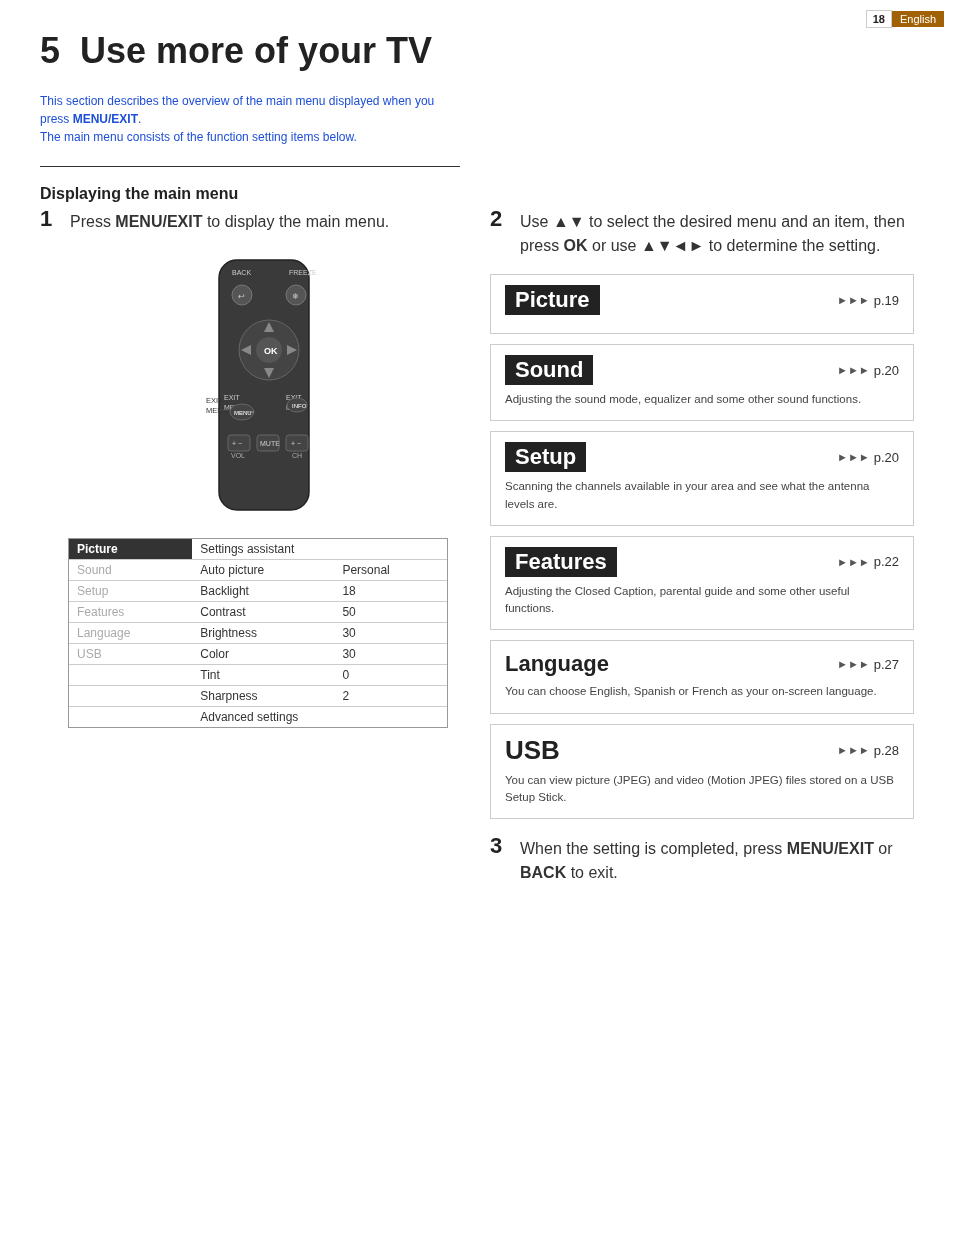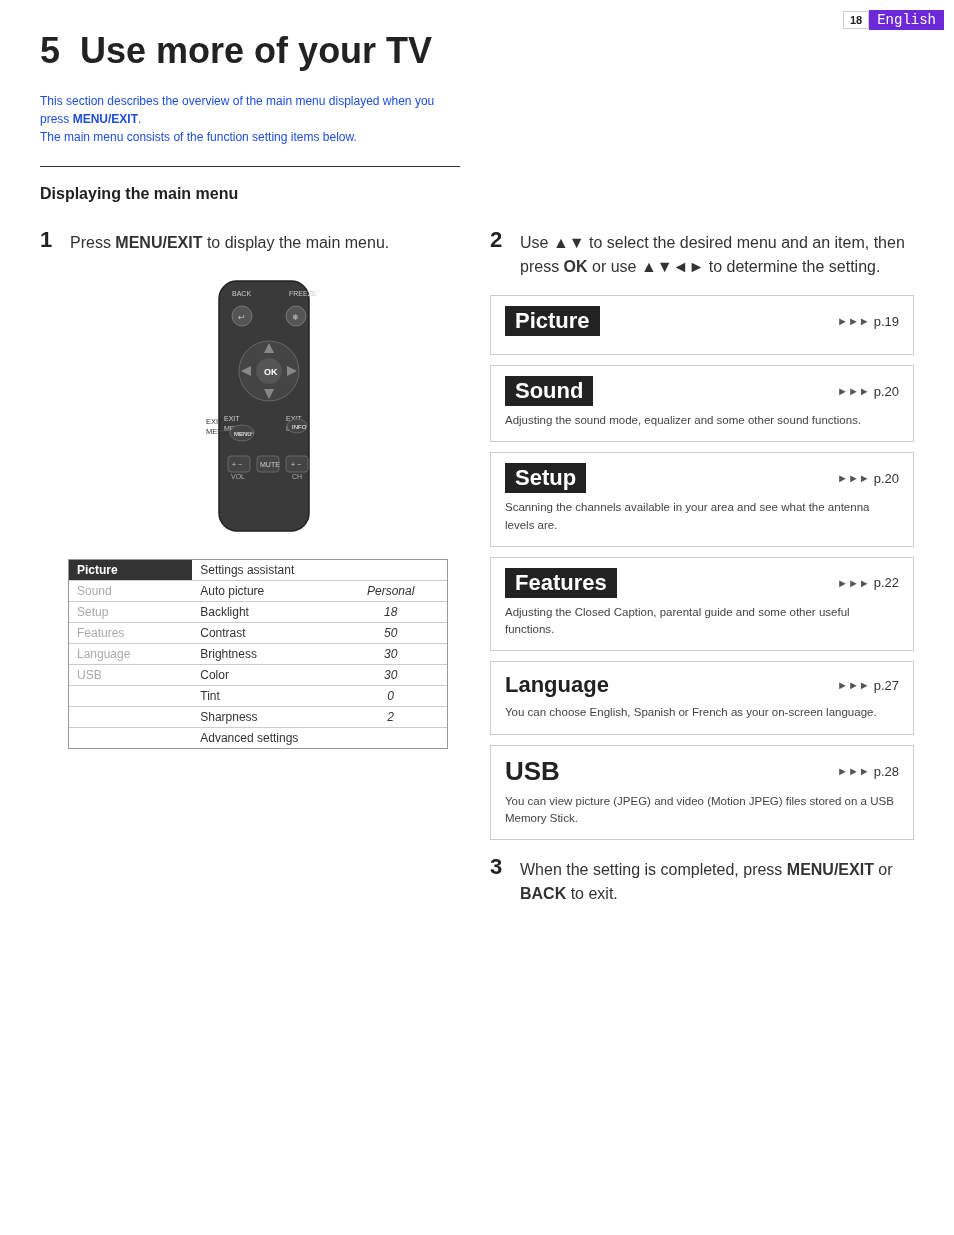--- a/index.html
+++ b/index.html
@@ -23,25 +23,24 @@
       gap: 0;
     }
     .page-num {
       background: #fff;
       border: 1px solid #ccc;
       padding: 2px 6px;
       font-size: 11px;
       font-weight: bold;
     }
     .page-lang {
-      background: #6d28d9;
+      background: #a16207;
       color: #fff;
       padding: 2px 8px;
-      font-size: 14px;
-      font-family: Liberation Mono, monospace;
+      font-size: 11px;
     }
 
     
     .main-content {
       padding: 30px 40px 40px 40px;
     }
 
     
     .chapter-title {
       font-size: 36px;
@@ -71,21 +70,21 @@
       border-top: 1px solid #333;
       margin-bottom: 18px;
       max-width: 420px;
     }
 
     
     .section-heading {
       font-size: 16px;
       font-weight: bold;
       color: #222;
-      margin-bottom: 24px;
+      margin-bottom: 3px;
     }
 
     
     .two-col {
       display: flex;
       gap: 30px;
       align-items: flex-start;
     }
 
     .left-col {
@@ -144,23 +143,22 @@
     }
     .menu-table td.highlight {
       background: #333;
       color: #fff;
       font-weight: bold;
     }
     .menu-table td.muted {
       color: #aaa;
     }
     .menu-table td.val {
-      text-align: center;
+      text-align: left;
       color: #333;
-      font-style: italic;
     }
     .menu-table tr:last-child td {
       border-bottom: none;
     }
 
     
     .menu-card {
       border: 1px solid #ccc;
       margin-bottom: 10px;
       padding: 10px 14px 12px 14px;
@@ -412,21 +410,21 @@
           <div class="menu-card-desc">You can choose English, Spanish or French as your on-screen language.</div>
         </div>
 
         <div class="menu-card">
           <div class="menu-card-header">
             <span class="menu-card-title" style="font-size:26px; font-weight:bold;">USB</span>
             <span class="menu-card-page">
               <span class="arrow-right">►►►</span> p.28
             </span>
           </div>
-          <div class="menu-card-desc">You can view picture (JPEG) and video (Motion JPEG) files stored on a USB Memory Stick.</div>
+          <div class="menu-card-desc">You can view picture (JPEG) and video (Motion JPEG) files stored on a USB Setup Stick.</div>
         </div>
 
       </div>
 
       <div class="step3">
         <div class="step-num">3</div>
         <div class="step-text">
           When the setting is completed, press <span class="bold">MENU/EXIT</span> or <span class="bold">BACK</span> to exit.
         </div>
       </div>

